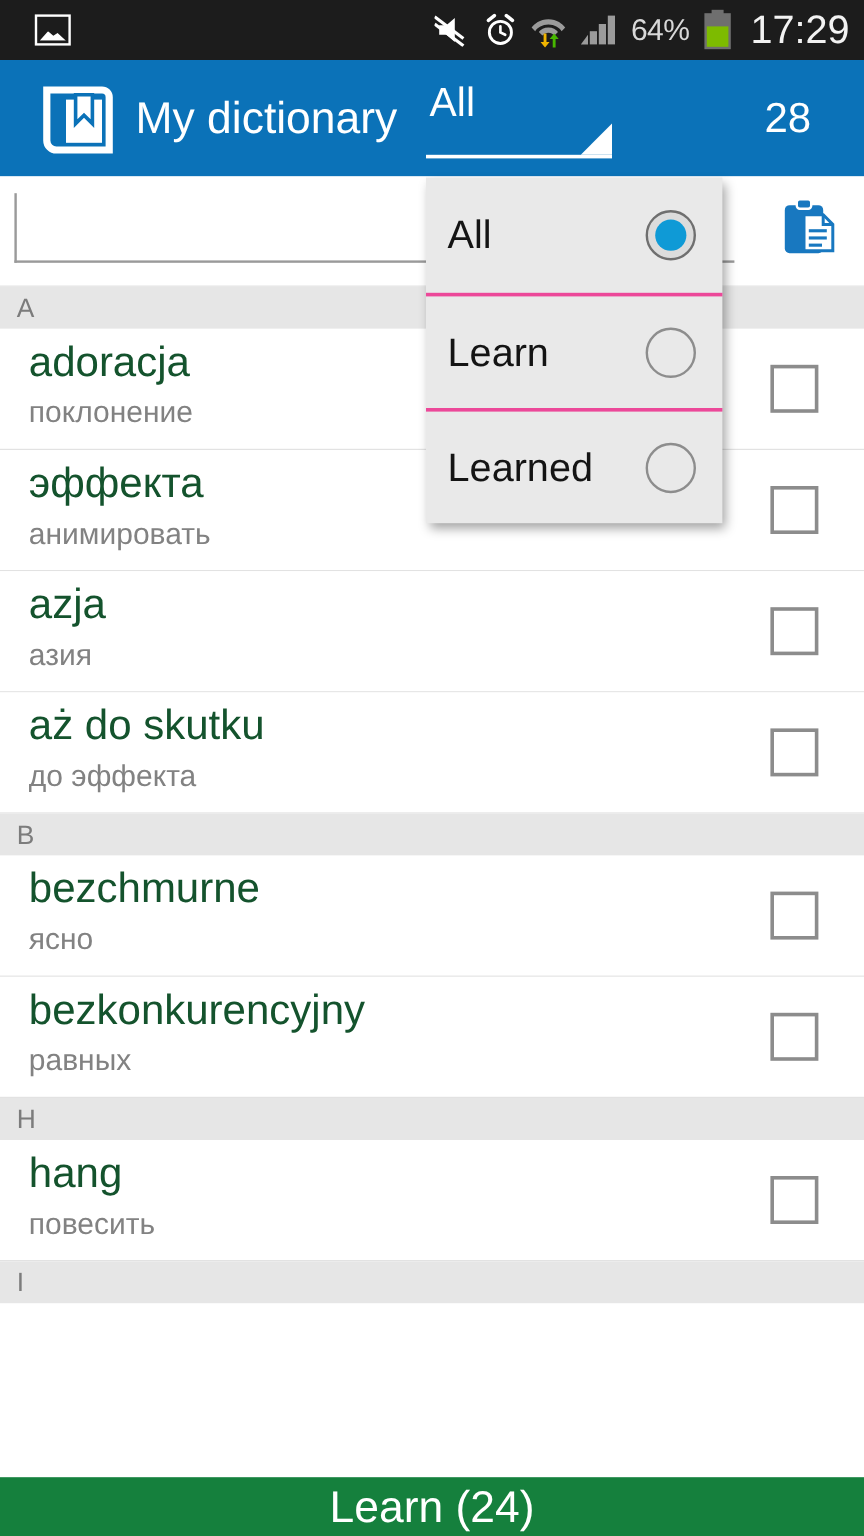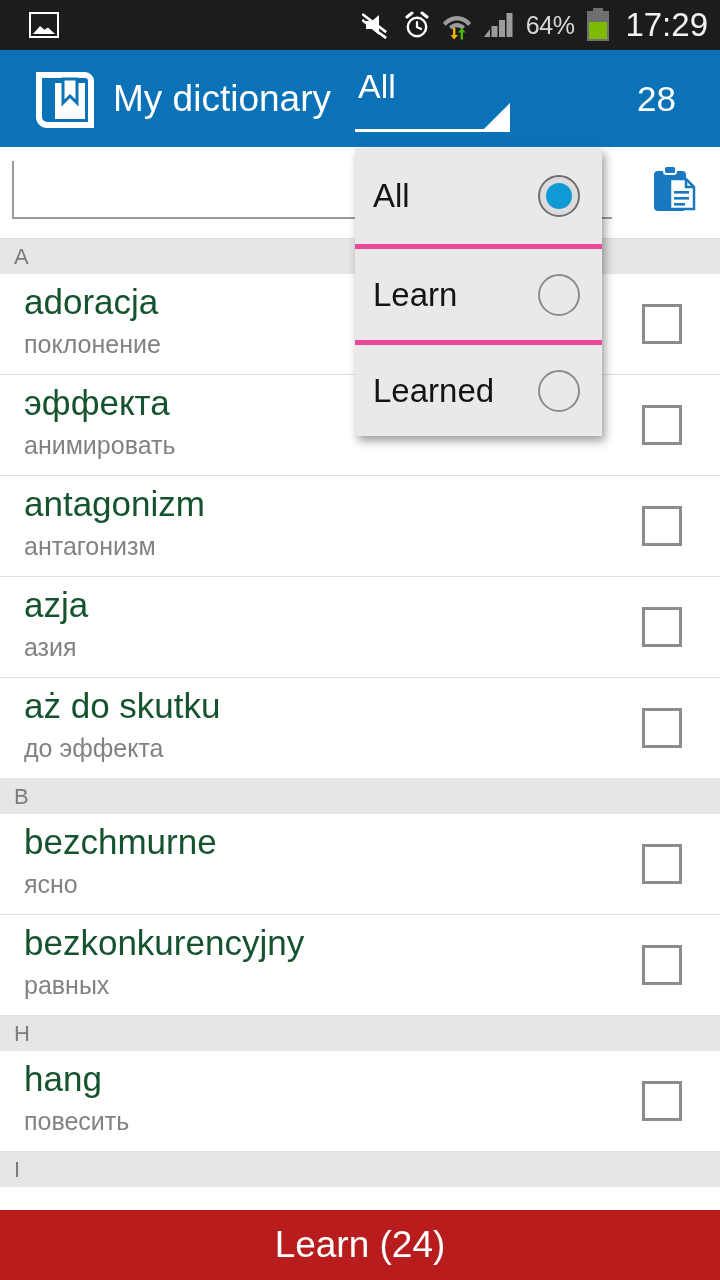--- a/index.html
+++ b/index.html
@@ -220,22 +220,22 @@
     background: #ffffff;
     box-sizing: border-box;
     cursor: pointer;
   }
 
   
   .bottombar {
     position: absolute;
     bottom: 0; left: 0;
     width: 720px;
-    height: 70px;
-    background: #b91c1c;
+    height: 49px;
+    background: #15803d;
     display: flex;
   }
   .bottom-btn {
     flex: 1 1 50%;
     display: flex;
     align-items: center;
     justify-content: center;
     color: #ffffff;
     font-size: 37px;
     cursor: pointer;
@@ -254,21 +254,21 @@
   }
   .dd-item {
     position: relative;
     height: 96px;
     display: flex;
     align-items: center;
     box-sizing: border-box;
     padding: 0 22px 0 18px;
     cursor: pointer;
   }
-  .dd-item + .dd-item { border-top: 5px solid #ec4899; }
+  .dd-item + .dd-item { border-top: 3px solid #ec4899; }
   .dd-label {
     color: #141414;
     font-size: 33px;
     flex: 1 1 auto;
     white-space: nowrap;
   }
   .dd-radio {
     width: 42px; height: 42px;
     border-radius: 50%;
     border: 2px solid #8d8d8d;
@@ -379,25 +379,20 @@
         <div class="row-term">adoracja</div>
         <div class="row-trans">поклонение</div>
         <div class="row-check"></div>
       </div>
       <div class="row">
         <div class="row-term">эффекта</div>
         <div class="row-trans">анимировать</div>
         <div class="row-check"></div>
       </div>
       <div class="row">
-        <div class="row-term">antagonizm</div>
-        <div class="row-trans">антагонизм</div>
-        <div class="row-check"></div>
-      </div>
-      <div class="row">
         <div class="row-term">azja</div>
         <div class="row-trans">азия</div>
         <div class="row-check"></div>
       </div>
       <div class="row">
         <div class="row-term">aż do skutku</div>
         <div class="row-trans">до эффекта</div>
         <div class="row-check"></div>
       </div>
       <div class="section-head">B</div>

